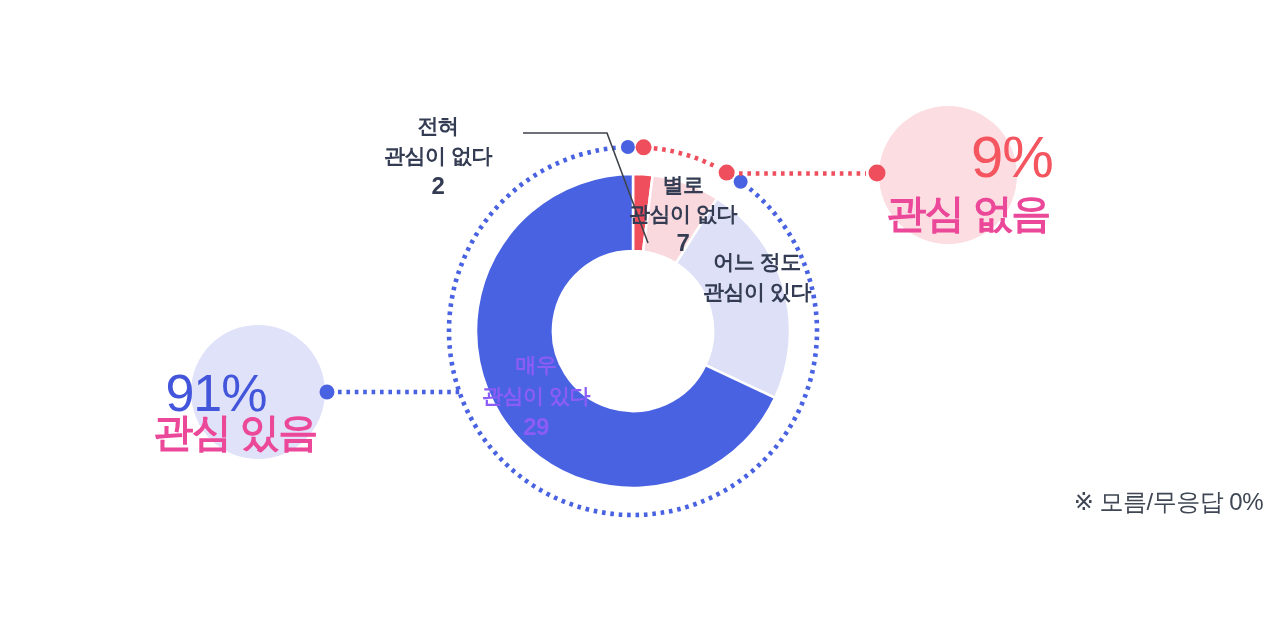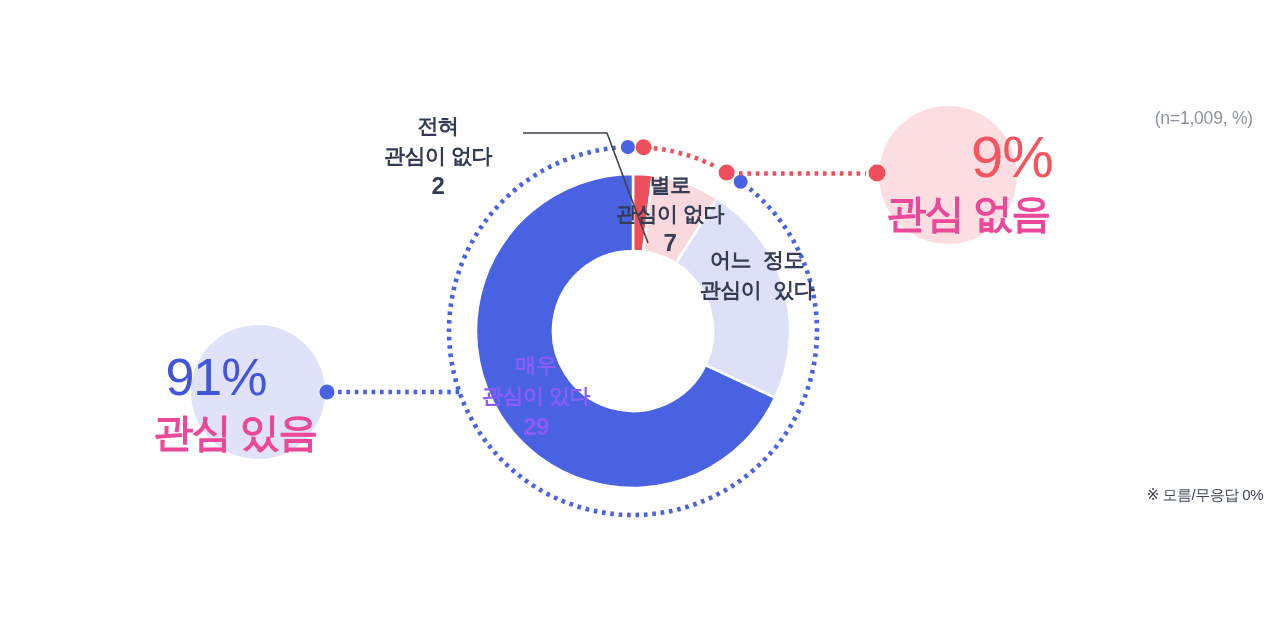--- a/index.html
+++ b/index.html
@@ -16,31 +16,31 @@
     font-family:"Liberation Sans","DejaVu Sans",sans-serif;color:var(--dark);
   }
   .stage svg{position:absolute;left:0;top:0;z-index:2;}
   .bubble{position:absolute;border-radius:50%;z-index:1;}
   .bubble.left{left:191px;top:325px;width:134px;height:134px;background:#dfe2f9;}
   .bubble.right{left:879px;top:106px;width:138px;height:138px;background:#fcdde2;}
   .txt{position:absolute;z-index:3;text-align:center;}
   .slice-label{font-size:21px;font-weight:600;line-height:30px;letter-spacing:-0.5px;width:150px;}
   .slice-label .val{font-size:24px;font-weight:600;}
   .l0{left:363px;top:111px;}
-  .l1{left:595px;top:170px;line-height:29px;}
-  .l2{left:682px;top:247px;font-family:Liberation Mono, monospace;}
+  .l1{left:608px;top:170px;line-height:29px;}
+  .l2{left:682px;top:247px;}
   .l3{left:461px;top:349px;line-height:31px;color:#8b5cf6;}
   .pct{font-weight:400;letter-spacing:-1px;}
-  .pct-left{left:136px;top:351px;width:160px;font-size:52px;line-height:52px;color:var(--pct-blue);}
+  .pct-left{left:136px;top:367px;width:160px;font-size:52px;line-height:52px;color:var(--pct-blue);}
   .pct-right{left:932px;top:129px;width:160px;font-size:58px;line-height:56px;color:var(--pct-red);}
   .grp{font-size:40px;font-weight:700;letter-spacing:-1.5px;color:#ec4899;}
   .grp-left{left:135px;top:411px;width:200px;line-height:42px;}
   .grp-right{left:868px;top:192px;width:200px;line-height:42px;}
   .note-n{right:27px;top:108px;width:220px;text-align:right;font-size:17.5px;color:var(--muted);letter-spacing:-0.2px;}
-  .note-dk{right:17px;top:486px;width:260px;text-align:right;font-size:15px;font-weight:500;color:#3f4654;letter-spacing:-0.5px;}
+  .note-dk{right:17px;top:486px;width:260px;text-align:right;font-size:24px;font-weight:500;color:#3f4654;letter-spacing:-0.5px;}
   .dotline{fill:none;stroke-width:4.6;stroke-dasharray:3.6 4.8;}
   .dot-blue{stroke:var(--blue);}
   .dot-red{stroke:var(--red);}
 </style>
 </head>
 <body>
 
 <div class="stage">
 
   <div class="bubble left"></div>
@@ -90,16 +90,15 @@
     <div>관심이 있다</div>
     <div class="val">29</div>
   </div>
 
   <div class="txt pct pct-left">91%</div>
   <div class="txt grp grp-left">관심 있음</div>
 
   <div class="txt pct pct-right">9%</div>
   <div class="txt grp grp-right">관심 없음</div>
 
-  <div class="txt note-n">(n=1,009, %)</div>
   <div class="txt note-dk">※ 모름/무응답 0%</div>
 
 </div>
 
 </body></html>

